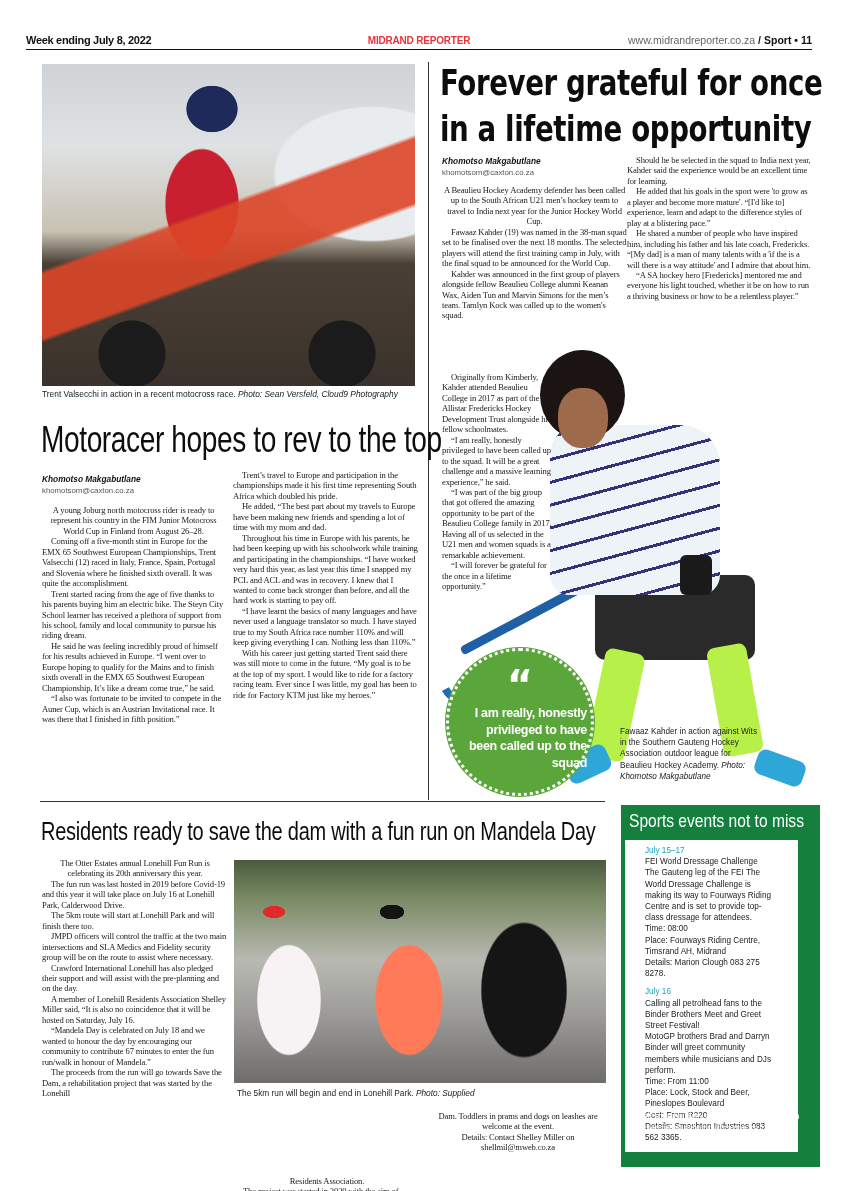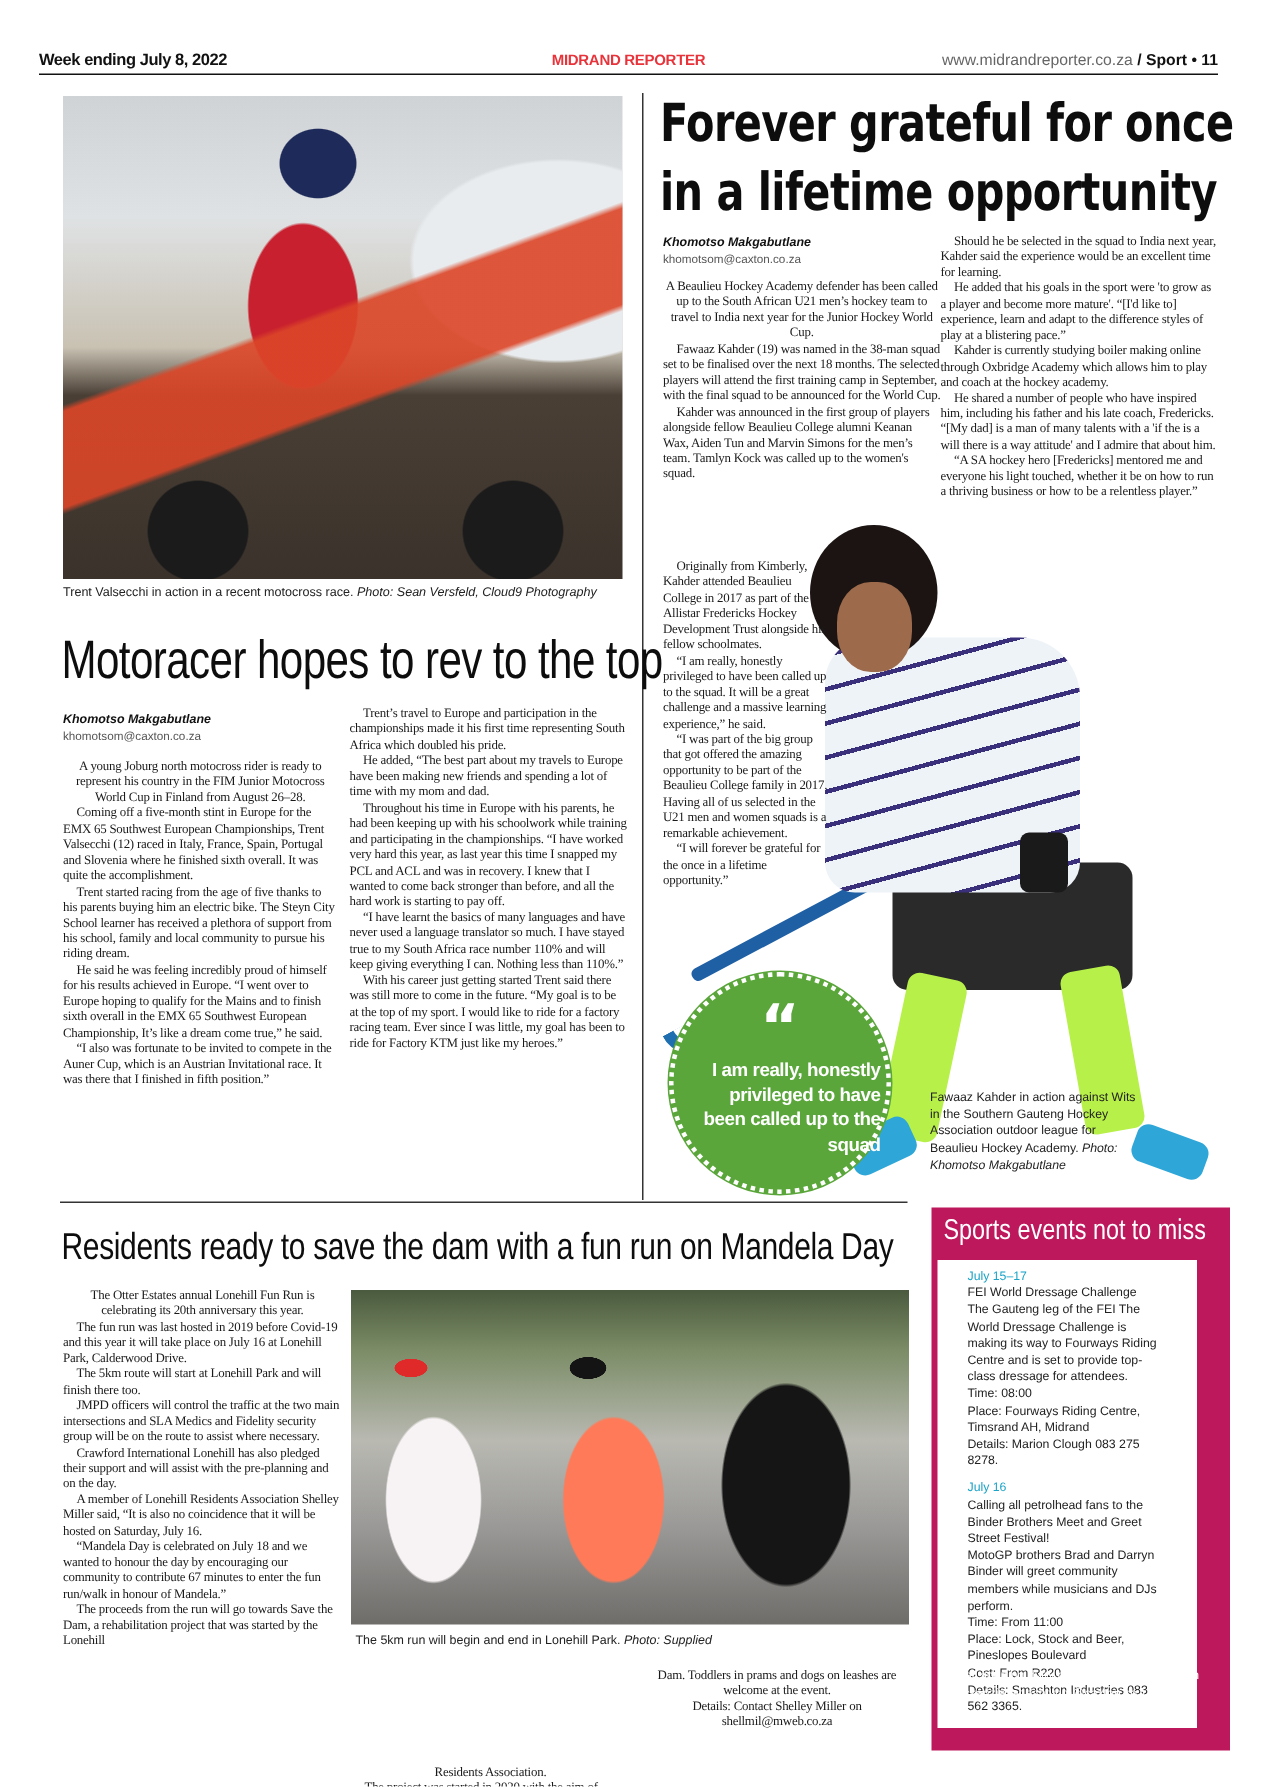--- a/index.html
+++ b/index.html
@@ -78,21 +78,21 @@
 
   
   .pullquote { position: absolute; left: 446px; top: 648px; width: 148px; height: 148px; border-radius: 50%; background: #5aa63a; border: 3px dotted #ffffff; box-shadow: 0 0 0 1px #5aa63a; }
   .pq-mark { position: absolute; left: 0; width: 100%; top: 14px; text-align: center; font-family: "DejaVu Sans", sans-serif; font-weight: bold; font-size: 40px; line-height: 40px; color: #ffffff; }
   .pq-text { position: absolute; left: 10px; width: 128px; top: 54px; text-align: right; font-family: "Liberation Sans", sans-serif; font-weight: bold; font-size: 12.5px; line-height: 16.5px; color: #ffffff; letter-spacing: -0.3px; }
 
   .hockey-caption { position: absolute; left: 620px; top: 726px; width: 140px; font-family: "Liberation Sans", sans-serif; font-size: 8.2px; line-height: 11.2px; color: #222; }
   .hockey-caption i { font-style: italic; }
 
   
-  .events { position: absolute; left: 621px; top: 805px; width: 199px; height: 362px; background: #be185d; }
+  .events { position: absolute; left: 621px; top: 805px; width: 199px; height: 362px; background: #15803d; }
   .ev-title { position: absolute; left: 8px; top: 3px; font-family: "Liberation Sans", sans-serif; font-size: 19px; line-height: 26px; color: #ffffff; transform: scaleX(0.82); transform-origin: left top; white-space: nowrap; }
   .ev-inner { position: absolute; left: 4px; top: 35px; width: 173px; height: 312px; background: #ffffff; padding: 5px 20px; font-family: "Liberation Sans", sans-serif; font-size: 8.2px; line-height: 11.2px; color: #222; }
   .ev-date { color: #1ba3c8; display: block; }
   .ev-block { margin-bottom: 7px; }
   .ev-footer { position: absolute; left: 10px; top: 1111px; font-family: "Liberation Sans", sans-serif; font-size: 8.2px; line-height: 11.5px; color: #ffffff; }
 </style>
 </head>
 <body>
 
 <div class="masthead">
@@ -124,34 +124,33 @@
   <div class="hp-face"></div>
   <div class="hp-glove"></div>
   <div class="hp-leg-l"></div>
   <div class="hp-leg-r"></div>
   <div class="hp-shoe-l"></div>
   <div class="hp-shoe-r"></div>
 </div>
 
 <div class="col" style="left:442px; top:185px; width:185px;">
   <p class="first">A Beaulieu Hockey Academy defender has been called up to the South African U21 men’s hockey team to travel to India next year for the Junior Hockey World Cup.</p>
-  <p>Fawaaz Kahder (19) was named in the 38-man squad set to be finalised over the next 18 months. The selected players will attend the first training camp in September, with the final squad to be announced for the World Cup.</p>
+  <p>Fawaaz Kahder (19) was named in the 38-man squad set to be finalised over the next 18 months. The selected players will attend the first training camp in July, with the final squad to be announced for the World Cup.</p>
   <p style="width:178px;">Kahder was announced in the first group of players alongside fellow Beaulieu College alumni Keanan Wax, Aiden Tun and Marvin Simons for the men’s team. Tamlyn Kock was called up to the women's squad.</p>
 </div>
 <div class="col" style="left:442px; top:372px; width:110px;">
   <p>Originally from Kimberly, Kahder attended Beaulieu College in 2017 as part of the Allistar Fredericks Hockey Development Trust alongside his fellow schoolmates.</p>
   <p>“I am really, honestly privileged to have been called up to the squad. It will be a great challenge and a massive learning experience,” he said.</p>
   <p>“I was part of the big group that got offered the amazing opportunity to be part of the Beaulieu College family in 2017. Having all of us selected in the U21 men and women squads is a remarkable achievement.</p>
   <p>“I will forever be grateful for the once in a lifetime opportunity.”</p>
 </div>
 
 <div class="col" style="left:627px; top:155px; width:186px;">
   <p>Should he be selected in the squad to India next year, Kahder said the experience would be an excellent time for learning.</p>
   <p>He added that his goals in the sport were 'to grow as a player and become more mature'. “[I'd like to] experience, learn and adapt to the difference styles of play at a blistering pace.”</p>
-  <p>Kahder is currently studying boiler making online through Oxbridge Academy which allows him to play and coach at the hockey academy.</p>
   <p>He shared a number of people who have inspired him, including his father and his late coach, Fredericks. “[My dad] is a man of many talents with a 'if the is a will there is a way attitude' and I admire that about him.</p>
   <p>“A SA hockey hero [Fredericks] mentored me and everyone his light touched, whether it be on how to run a thriving business or how to be a relentless player.”</p>
 </div>
 
 <div class="pullquote">
   <div class="pq-mark">“</div>
   <div class="pq-text">I am really, honestly privileged to have been called up to the squad</div>
 </div>
 <div class="hockey-caption"><span>Fawaaz Kahder in action against Wits in the Southern Gauteng Hockey Association outdoor league for Beaulieu Hockey Academy. </span><i>Photo: Khomotso Makgabutlane</i></div>
 

